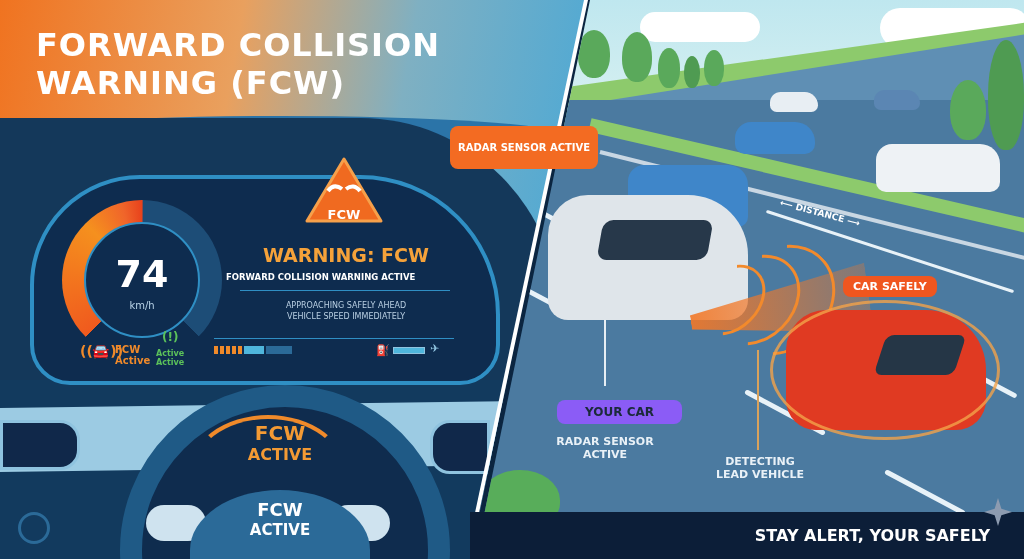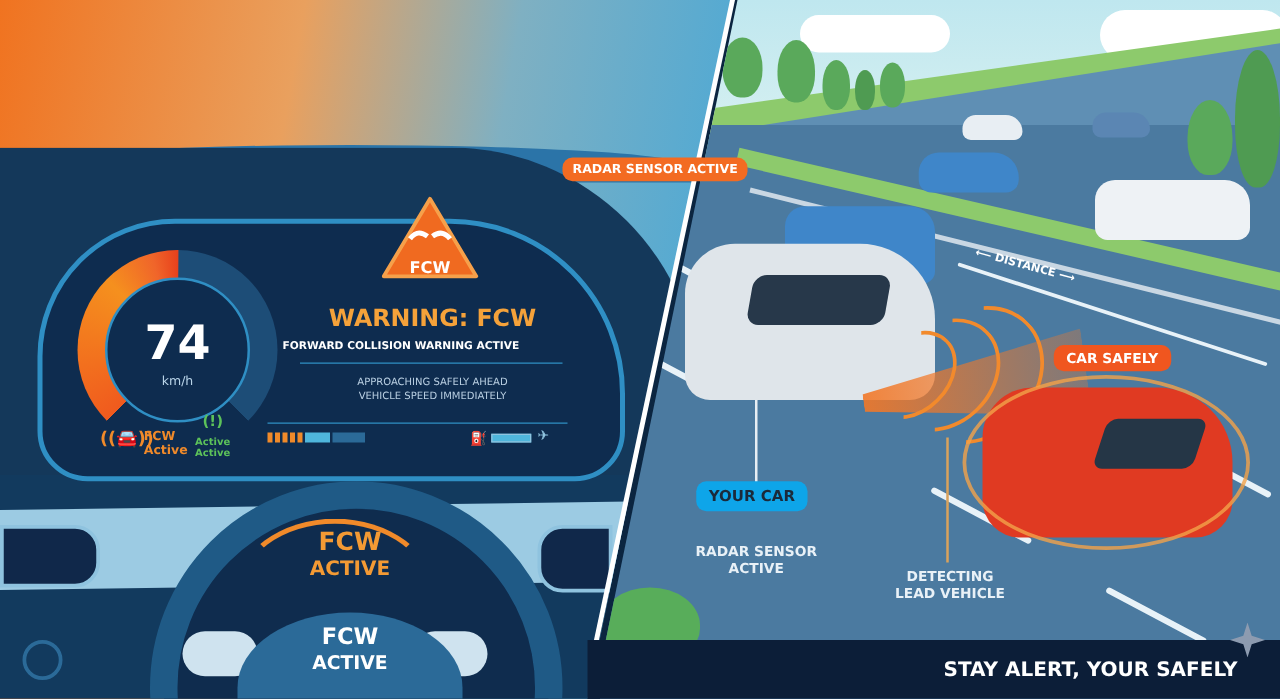--- a/index.html
+++ b/index.html
@@ -42,23 +42,23 @@
   .wheel{position:absolute;left:120px;top:385px;width:330px;height:330px;border-radius:50%;border:22px solid #1f5a86;background:#0f2c4e}
   .hub{position:absolute;left:190px;top:490px;width:180px;height:120px;border-radius:50% 50% 0 0;background:#2b6a98}
   .spoke{position:absolute;top:505px;width:60px;height:36px;background:#cfe3ef;border-radius:18px}
   .arc{position:absolute;border:4px solid #f08a2a;border-radius:50%}
   .fcw1{position:absolute;left:220px;top:422px;width:120px;text-align:center;color:#f39a34;font-weight:bold;font-size:20px;line-height:22px}
   .fcw2{position:absolute;left:210px;top:500px;width:140px;text-align:center;color:#fff;font-weight:bold;font-size:18px;line-height:20px}
   .vent{position:absolute;left:0;top:420px;width:80px;height:50px;background:#10284a;border:3px solid #8fc3df;border-radius:0 20px 20px 0}
   .knob{position:absolute;left:18px;top:512px;width:32px;height:32px;border-radius:50%;border:3px solid #2b6a98}
   .vent-r{position:absolute;left:430px;top:420px;width:60px;height:54px;background:#10284a;border:3px solid #8fc3df;border-radius:20px 0 0 20px}
   .pill{position:absolute;border-radius:8px;color:#fff;font-weight:bold;white-space:nowrap}
-  .radar-pill{left:450px;top:126px;background:#f36b22;font-size:10px;padding:4px 8px}
+  .radar-pill{left:450px;top:126px;background:#f36b22;font-size:10px;padding:16px 8px}
   .car-ahead{left:843px;top:276px;background:#f0561f;font-size:11px;padding:4px 10px}
-  .your-car{left:557px;top:385px;background:#0ea5e9;color:#1b2a3a;font-size:12px;padding:5px 10px}
+  .your-car{left:557px;top:400px;background:#8b5cf6;color:#1b2a3a;font-size:12px;padding:5px 28px}
   .label{position:absolute;color:#e9f1f7;font-weight:bold;text-align:center;font-size:11px;line-height:13px}
   .dist{position:absolute;left:760px;top:208px;width:120px;color:#fff;font-size:9px;font-weight:bold;transform:rotate(15deg);text-align:center}
   .footer{position:absolute;left:470px;top:512px;width:554px;height:47px;background:#0c1e38}
   .footer-t{position:absolute;right:34px;top:526px;color:#fff;font-weight:bold;font-size:16px}
   .car{position:absolute;border-radius:16px 20px 10px 10px}
   .wave{position:absolute;border:3px solid #f28a2c;border-radius:50%;border-left-color:transparent;border-bottom-color:transparent}
   .beam{position:absolute;left:690px;top:275px;width:180px;height:70px;background:linear-gradient(90deg,rgba(242,120,40,.9),rgba(242,120,40,.3));transform:rotate(-8deg);clip-path:polygon(0 40%,100% 0,100% 100%,0 60%)}
   .star{position:absolute;right:12px;top:498px;width:28px;height:28px;background:#8d9bb0;clip-path:polygon(50% 0,62% 38%,100% 50%,62% 62%,50% 100%,38% 62%,0 50%,38% 38%)}
 </style>
 </head>
@@ -120,20 +120,24 @@
       <div>RADAR SENSOR</div>
       <div>ACTIVE</div>
     </div>
     <div class="label" style="left:700px;top:455px;width:120px">
       <div>DETECTING</div>
       <div>LEAD VEHICLE</div>
     </div>
   </div>
 
   <div class="left">
+    <div class="title">
+      <div>FORWARD COLLISION</div>
+      <div>WARNING (FCW)</div>
+    </div>
     <div class="dash-top"></div>
     <div class="dash"></div>
     <div style="position:absolute;left:0;top:380px;width:600px;height:179px;background:#123a5e"></div>
     <div style="position:absolute;left:0;top:400px;width:600px;height:80px;background:#9ccbe3;clip-path:polygon(0 10%,100% 0,100% 80%,0 90%)"></div>
 
     <div class="cluster"></div>
     <div class="gauge"></div>
     <div class="gauge-in"></div>
     <div class="speed">74</div>
     <div class="unit">km/h</div>

